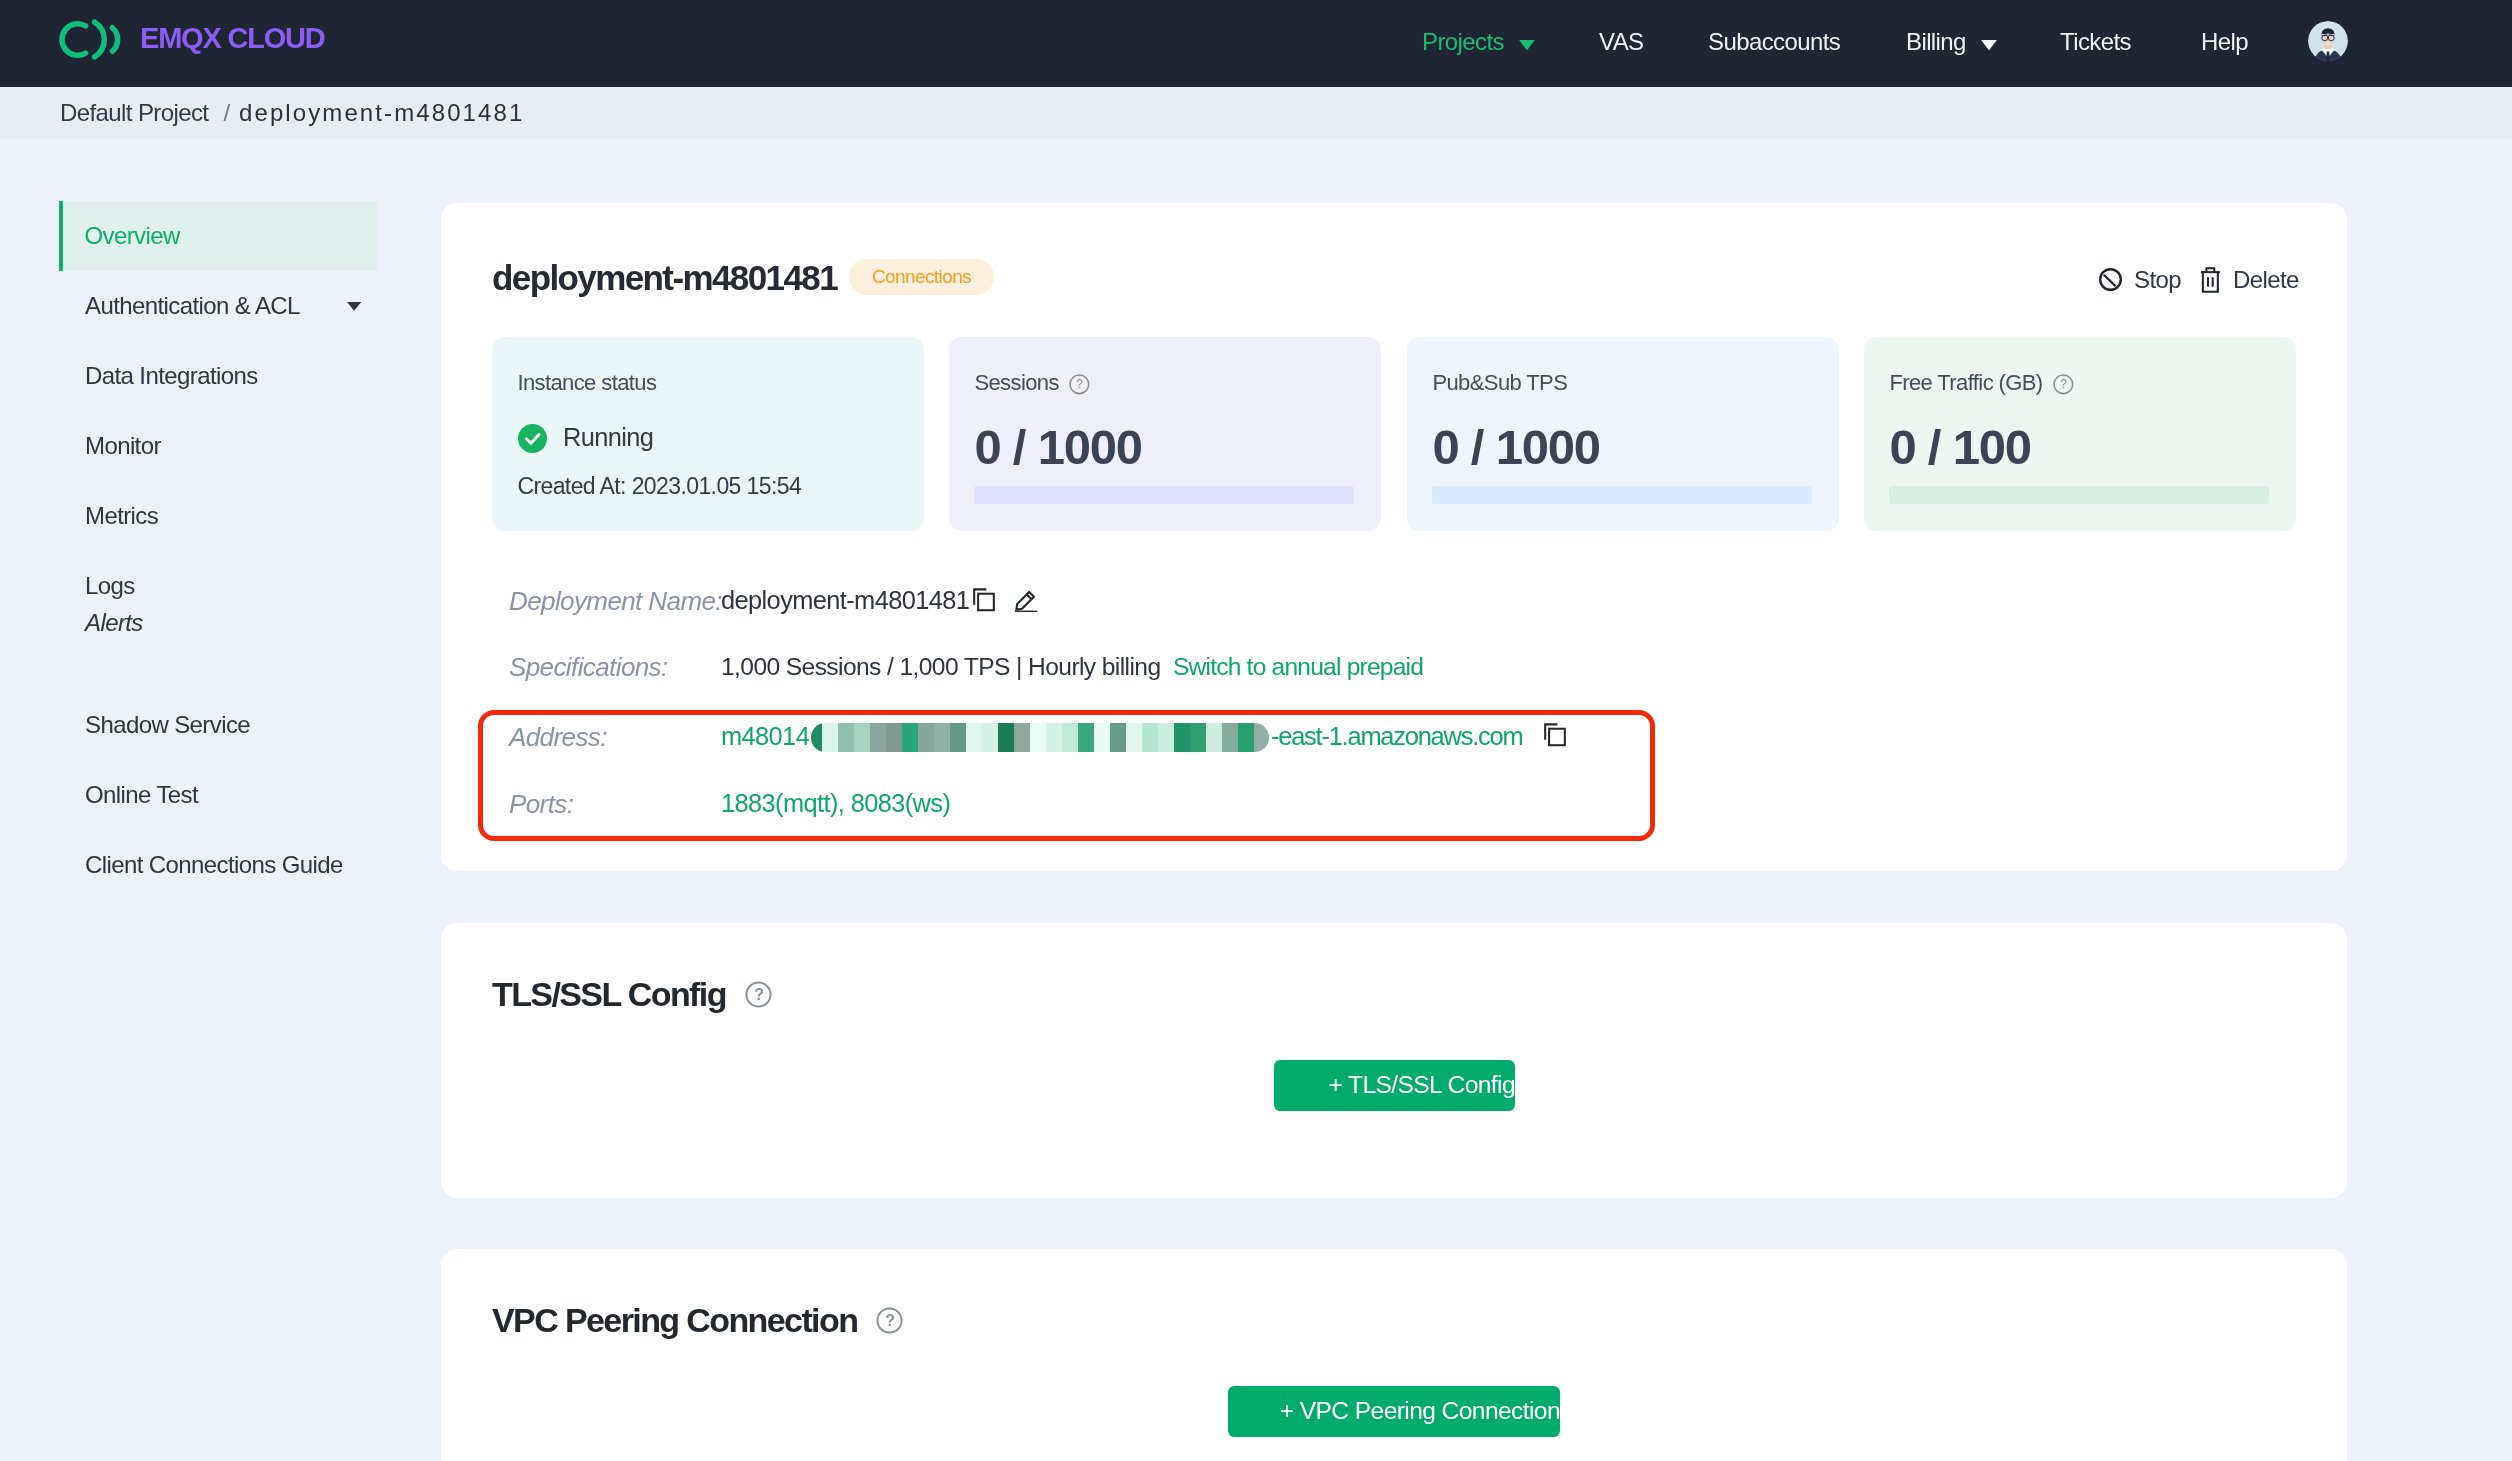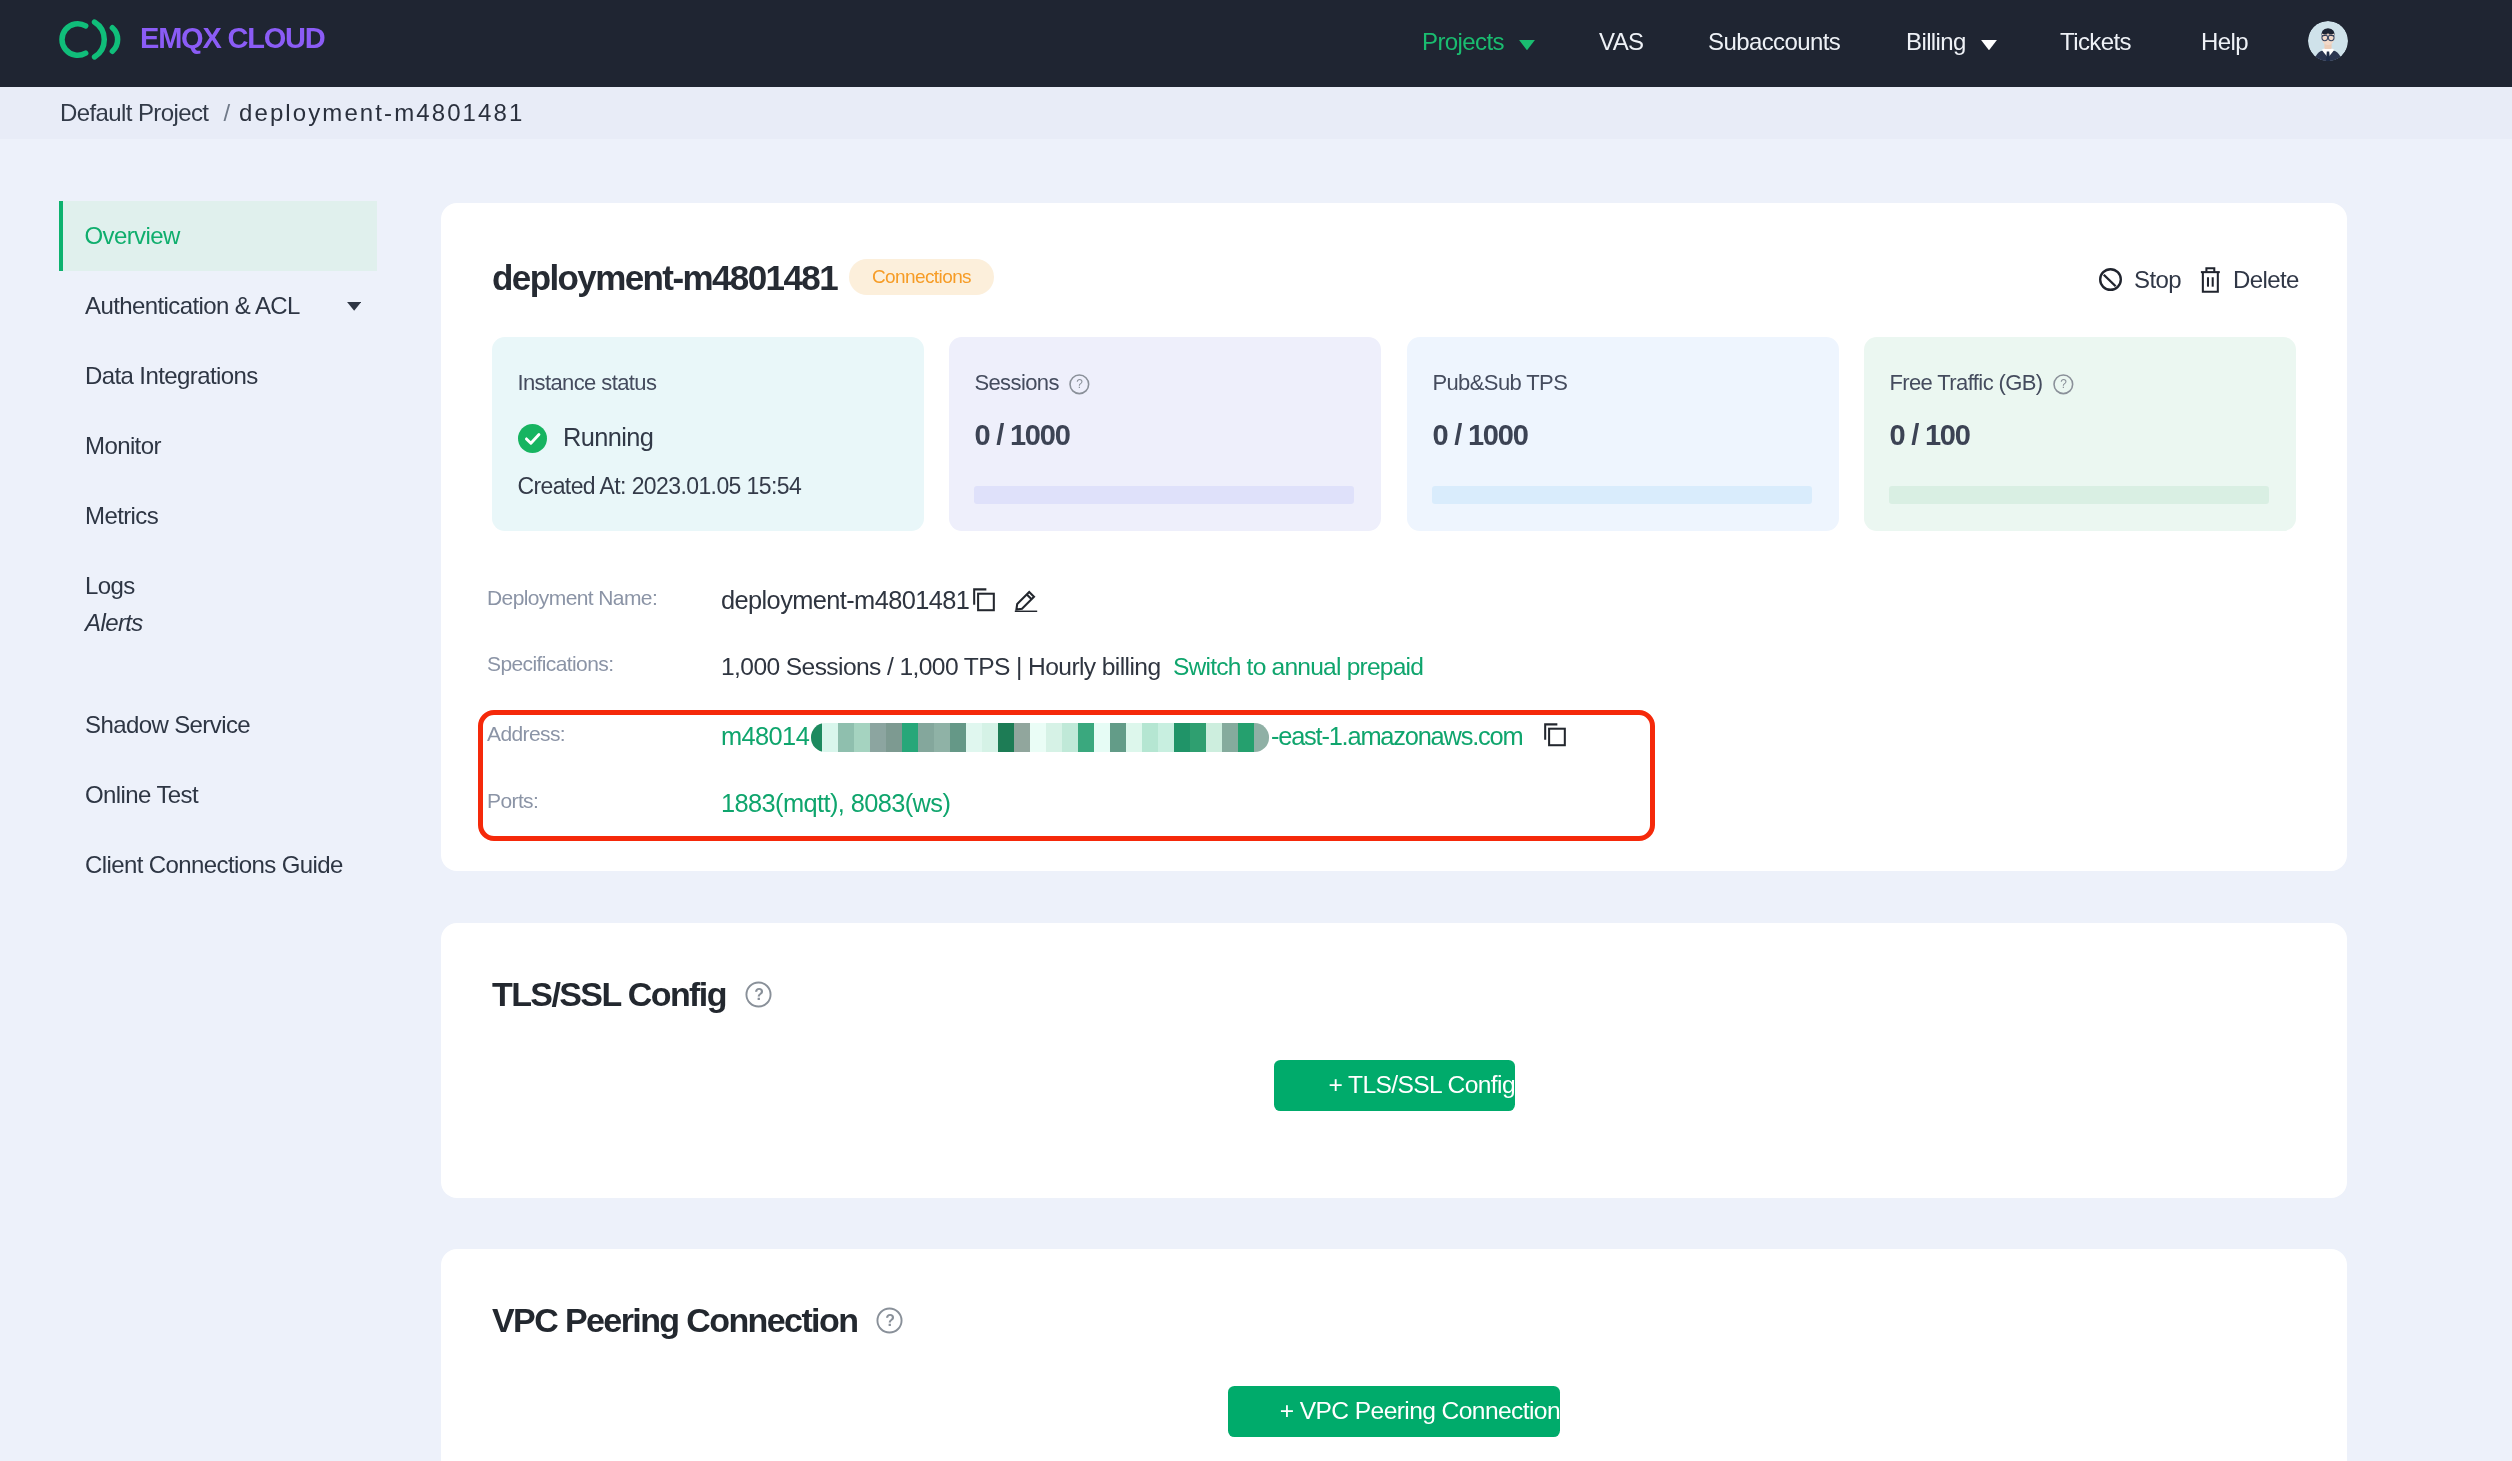--- a/index.html
+++ b/index.html
@@ -13,23 +13,23 @@
   .nav { position:absolute; top:0; height:87px; line-height:83px; font-size:24px; color:#eef1f6; }
   
   #bc { position:absolute; left:0; top:87px; width:2512px; height:52px; background:#e8ecf7; font-size:24px; line-height:52px; }
   
   .mi { position:absolute; left:59px; width:318px; height:70px; line-height:70px; font-size:24px; color:#2e3644; padding-left:26px; }
   .mi.act { background:#e0f0ed; border-left:4.8px solid #0db26e; color:#0fae6d; padding-left:21.5px; }
   
   .card { position:absolute; left:441px; width:1906px; background:#fff; border-radius:16px; }
   .stat { position:absolute; top:134px; width:432px; height:194px; border-radius:12.7px;padding-left:48px; }
   .stat .lb { position:absolute; left:25.4px; top:33px; font-size:22px; color:#454c5e; white-space:nowrap; }
-  .stat .val { position:absolute; left:25.4px; top:82px; font-size:29px; font-weight:bold; color:#3c4354; letter-spacing:-1.2px; white-space:nowrap; }
+  .stat .val { position:absolute; left:25.4px; top:82px; font-size:49px; font-weight:bold; color:#3c4354; letter-spacing:-1.2px; white-space:nowrap; }
   .stat .trk { position:absolute; left:25.4px; top:149px; width:380px; height:18px; border-radius:3.2px; }
-  .row-lb { position:absolute; left:46px; font-size:21px; color:#8b94a6; }
+  .row-lb { position:absolute; left:68px; font-size:26px; color:#8b94a6;font-style:italic; }
   .row-val { position:absolute; left:280px; font-size:25.4px; color:#2f3540; white-space:nowrap; }
   .grn { color:#0fa56d; }
   .h2 { position:absolute; left:51px; letter-spacing:-1.6px; font-size:34px; font-weight:bold; color:#23282f; white-space:nowrap; }
   .btn { position:absolute; background:#00ab6b; border-radius:6.4px; color:#fff; font-size:24.6px; text-align:right; white-space:nowrap; }
   .qi { display:inline-block; vertical-align:middle; }
 </style>
 </head>
 <body>
 <div id="page">
 

